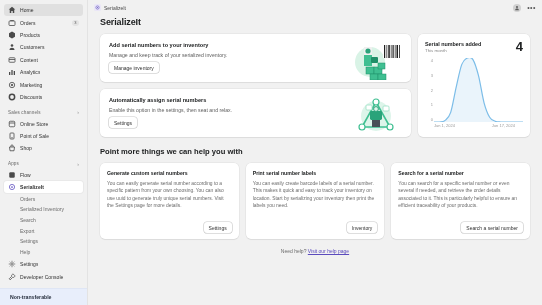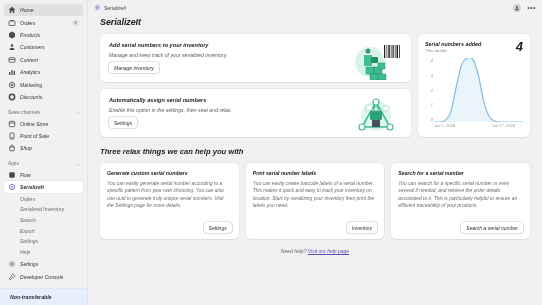--- a/index.html
+++ b/index.html
@@ -2,21 +2,21 @@
 <html><head>
 <meta charset="utf-8">
 <style>
   * { box-sizing: border-box; margin: 0; padding: 0; }
   html, body {
     width: 542px; height: 305px;
     font-family: "Liberation Sans", sans-serif;
     background: #f1f1f1;
     overflow: hidden;
   }
-  .app { display: flex; width: 542px; height: 218px; font-style: italic; }
+  .app { display: flex; width: 542px; height: 218px; }
 
   
   .sidebar {
     width: 88px; height: 305px;
     background: #f1f1f1;
     border-right: 1px solid #e3e3e3;
     display: flex; flex-direction: column;
     padding-top: 4px;
     position: relative;
   }
@@ -436,21 +436,21 @@
               </div>
               <div class="xaxis">
                 <span>Jun 1, 2024</span>
                 <span>Jun 17, 2024</span>
               </div>
             </div>
           </div>
         </div>
       </div>
 
-      <div class="sect-title">Three relax things we can help you with</div>
+      <div class="sect-title">Point more things we can help you with</div>
 
       <div class="three">
         <div class="tcard">
           <h4>Generate custom serial numbers</h4>
           <p>You can easily generate serial number according to a specific pattern from your own choosing. You can also use uuid to generate truly unique serial numbers. Visit the Settings page for more details.</p>
           <div class="btnwrap">
             <div class="btn">Settings</div>
           </div>
         </div>
         <div class="tcard">

